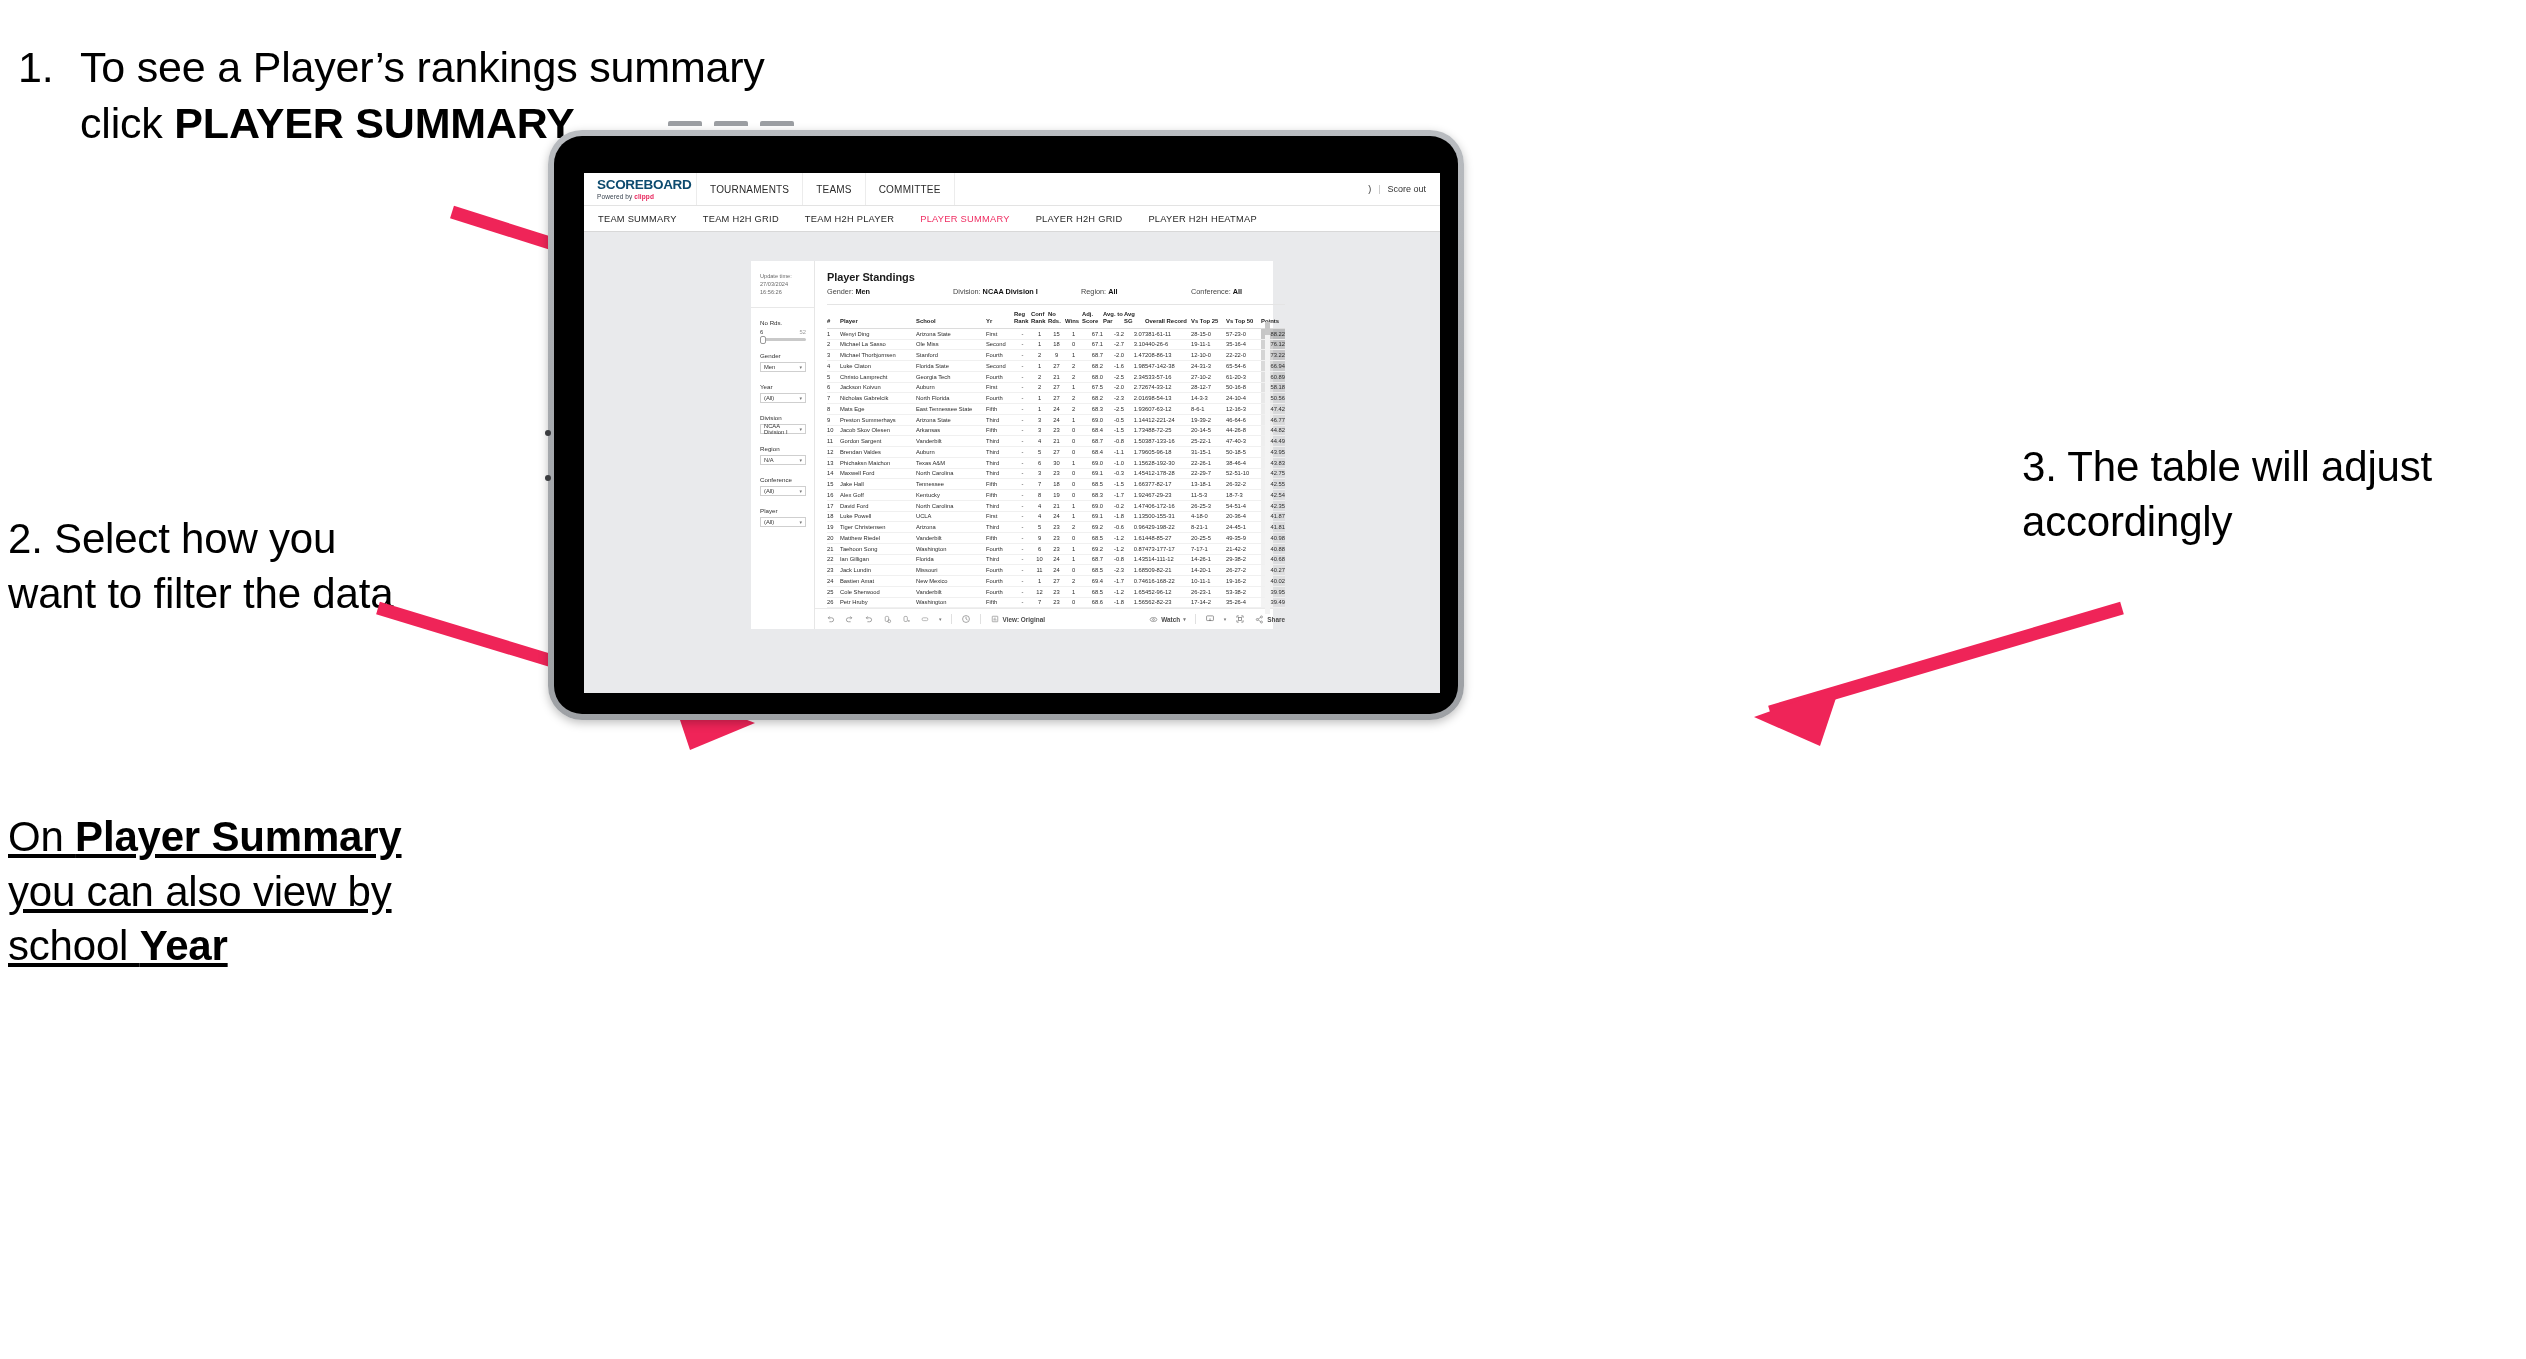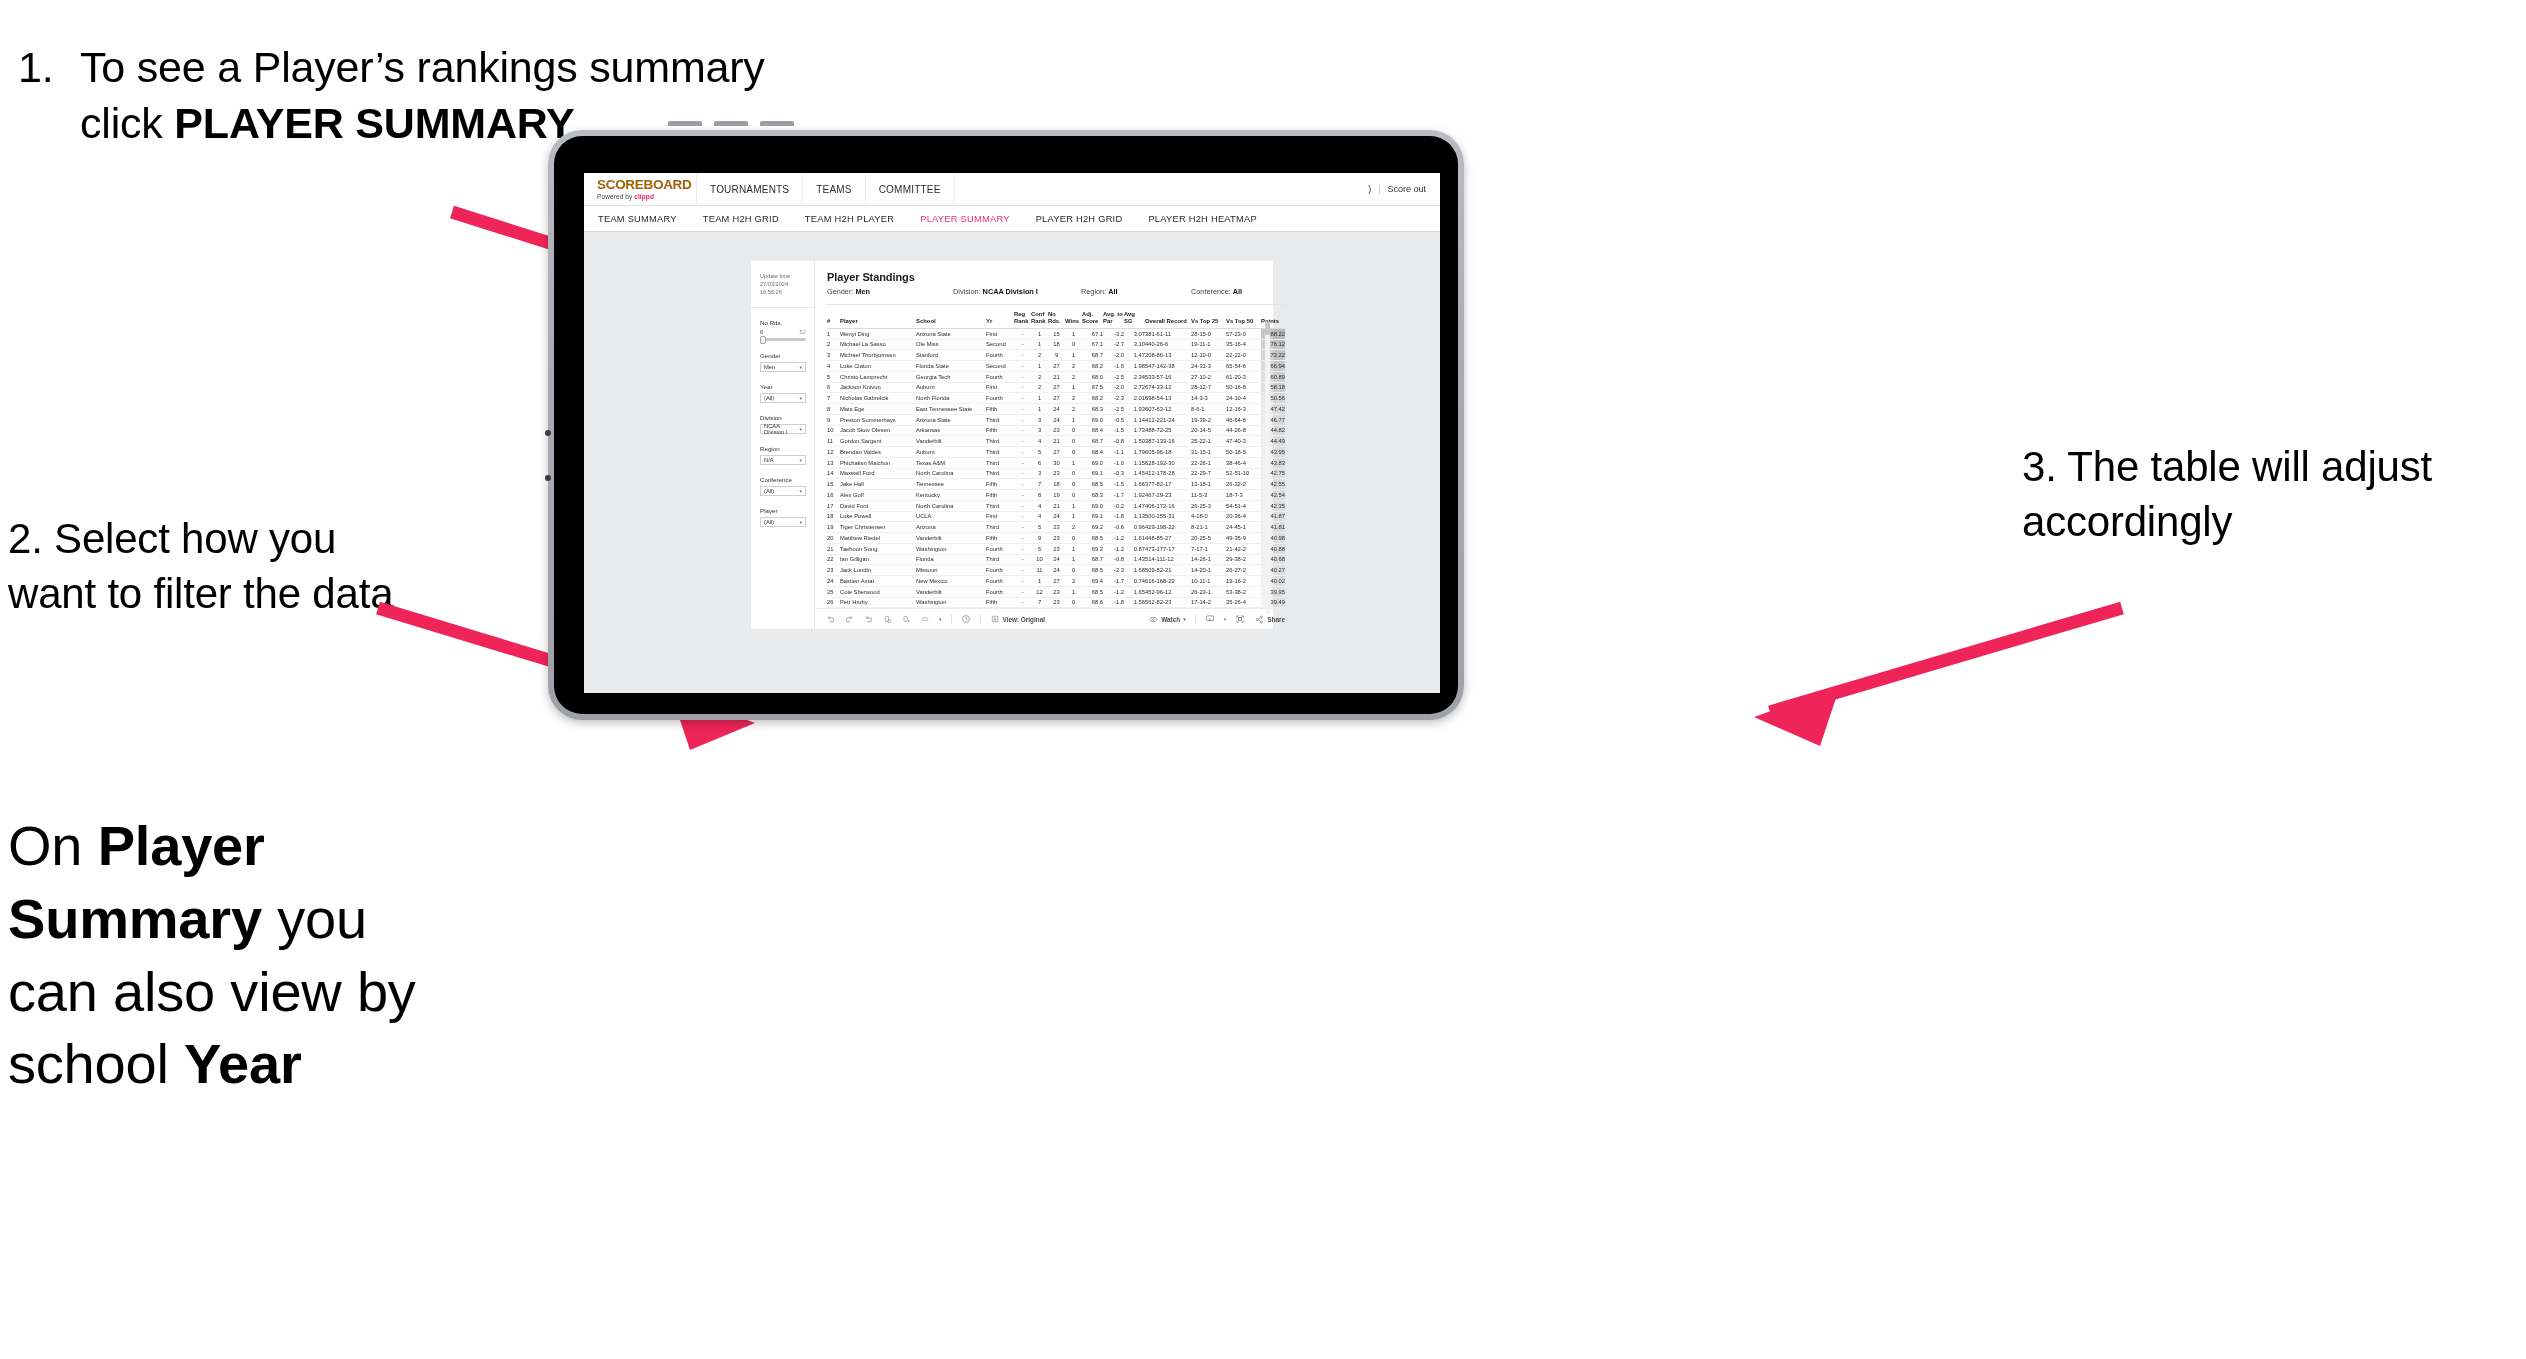--- a/index.html
+++ b/index.html
@@ -17,21 +17,21 @@
     color: #000;
     font-family: "Liberation Sans", sans-serif;
     line-height: 1.30;
     letter-spacing: -0.2px;
   }
   .anno b { font-weight: 700; }
   #anno1 { left: 18px; top: 40px; width: 790px; font-size: 43px; }
   #anno1 .num { position:absolute; left:0; top:0; }
   #anno1 .body { display:block; margin-left: 62px; }
   #anno2 { left: 8px; top: 512px; width: 420px; font-size: 42px; }
-  #anno2b { left: 8px; top: 810px; width: 430px; font-size: 56px; }
+  #anno2b { left: 8px; top: 810px; width: 430px; font-size: 42px; text-decoration: underline; }
   #anno3 { left: 2022px; top: 440px; width: 520px; font-size: 42px; }
 
   
   .arrow { position: absolute; pointer-events: none; }
 
   
   #tablet {
     position: absolute; left: 548px; top: 130px;
     width: 916px; height: 590px;
     background: linear-gradient(180deg,#b9bcc0 0%, #a8abaf 40%, #9ea1a5 100%);
@@ -74,21 +74,21 @@
     border-bottom: 1px solid #e3e3e3;
   }
   .brand {
     width: 113px; padding-left: 13px;
     display: flex; flex-direction: column; justify-content: center;
     border-right: 1px solid #ececec;
   }
   .brand .bname {
     font-family: "Liberation Sans", sans-serif;
     font-weight: 700; font-size: 13.5px; letter-spacing: -0.3px;
-    color: #a16207; line-height: 1;
+    color: #0c4a6e; line-height: 1;
   }
   .brand .bsub {
     font-size: 6.5px; color: #3a4450; margin-top: 2px; letter-spacing: 0.1px;
   }
   .brand .bsub .clippd { color: #e8245c; font-weight: 700; }
   .topnav { display: flex; align-items: stretch; }
   .topnav-item {
     display:flex; align-items:center;
     padding: 0 13px;
     font-size: 10px; color: #2a2a2a; letter-spacing: 0.2px;

